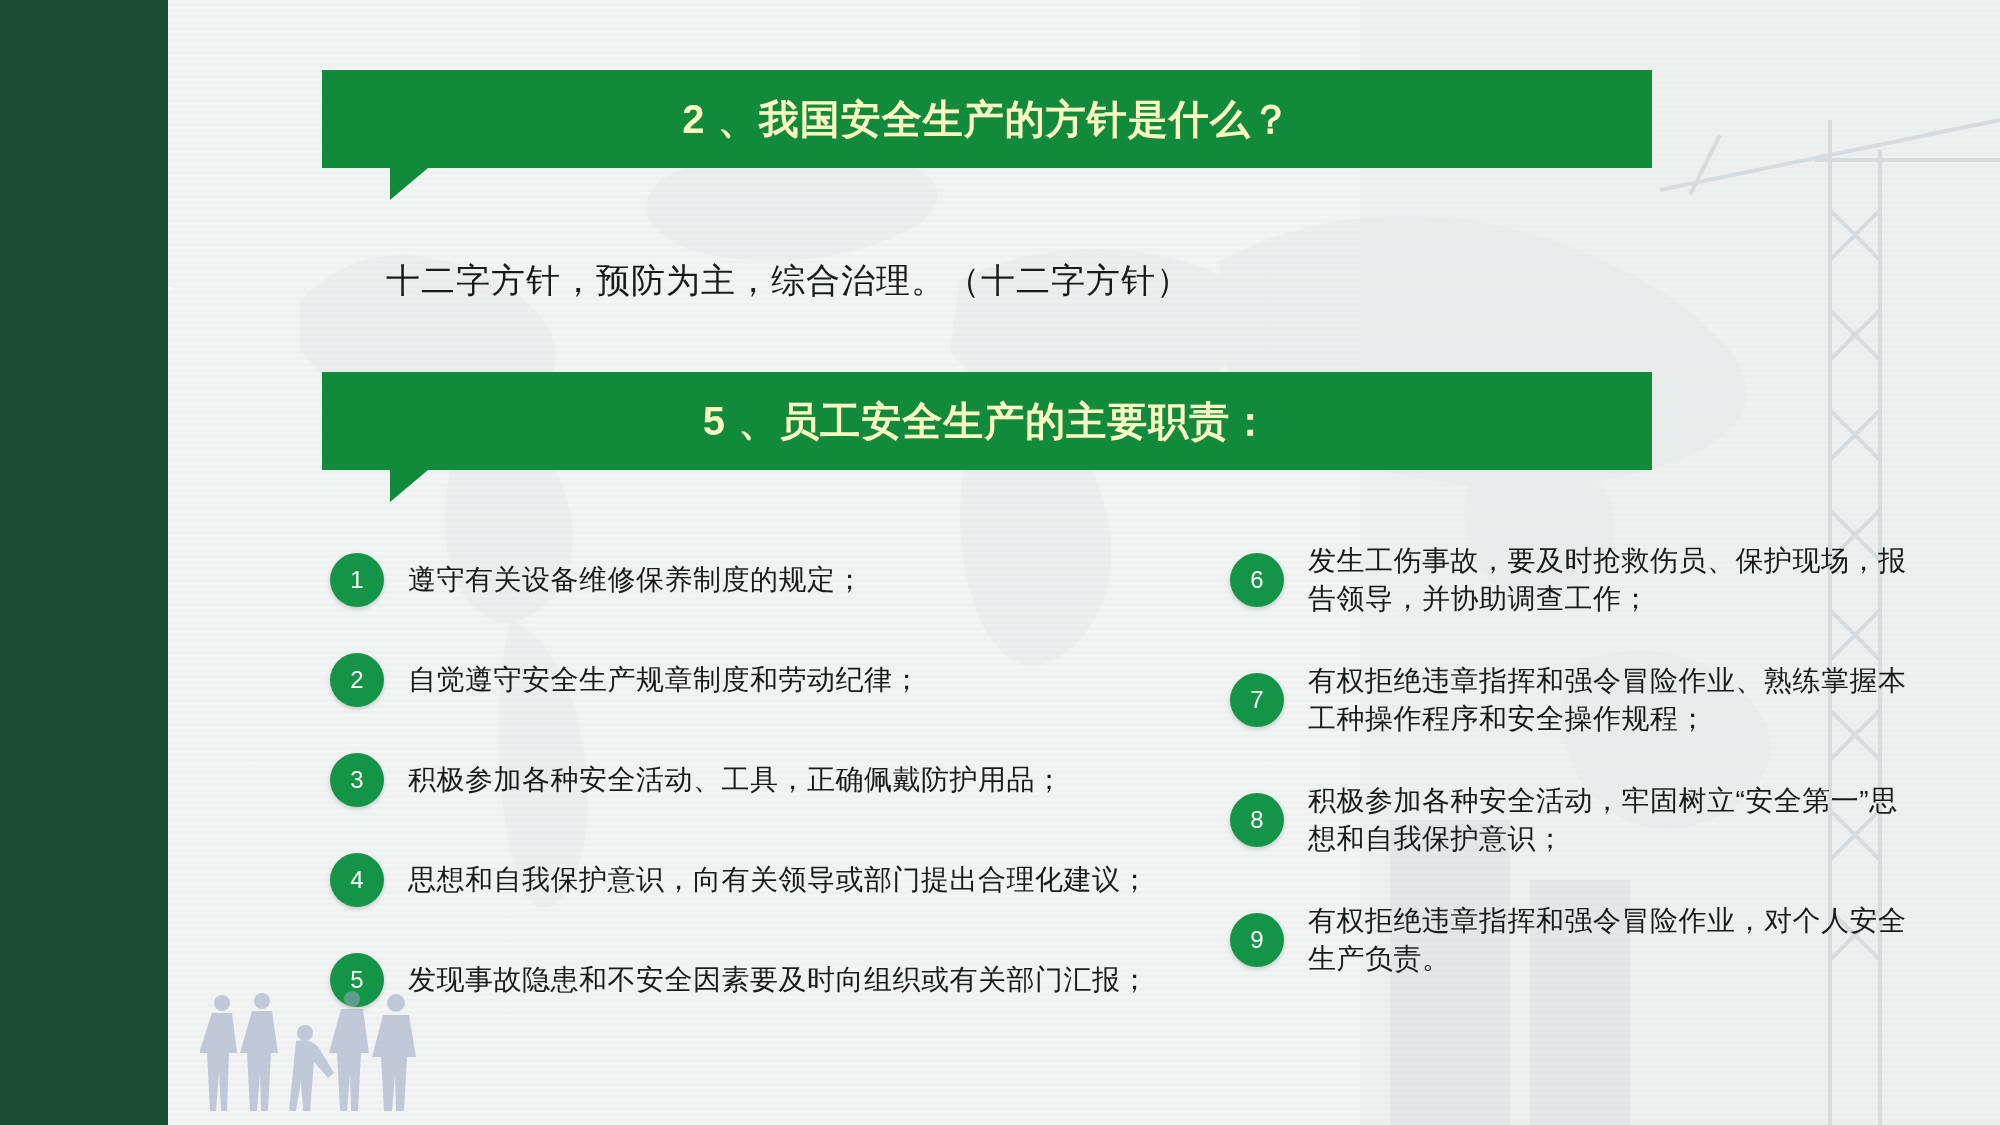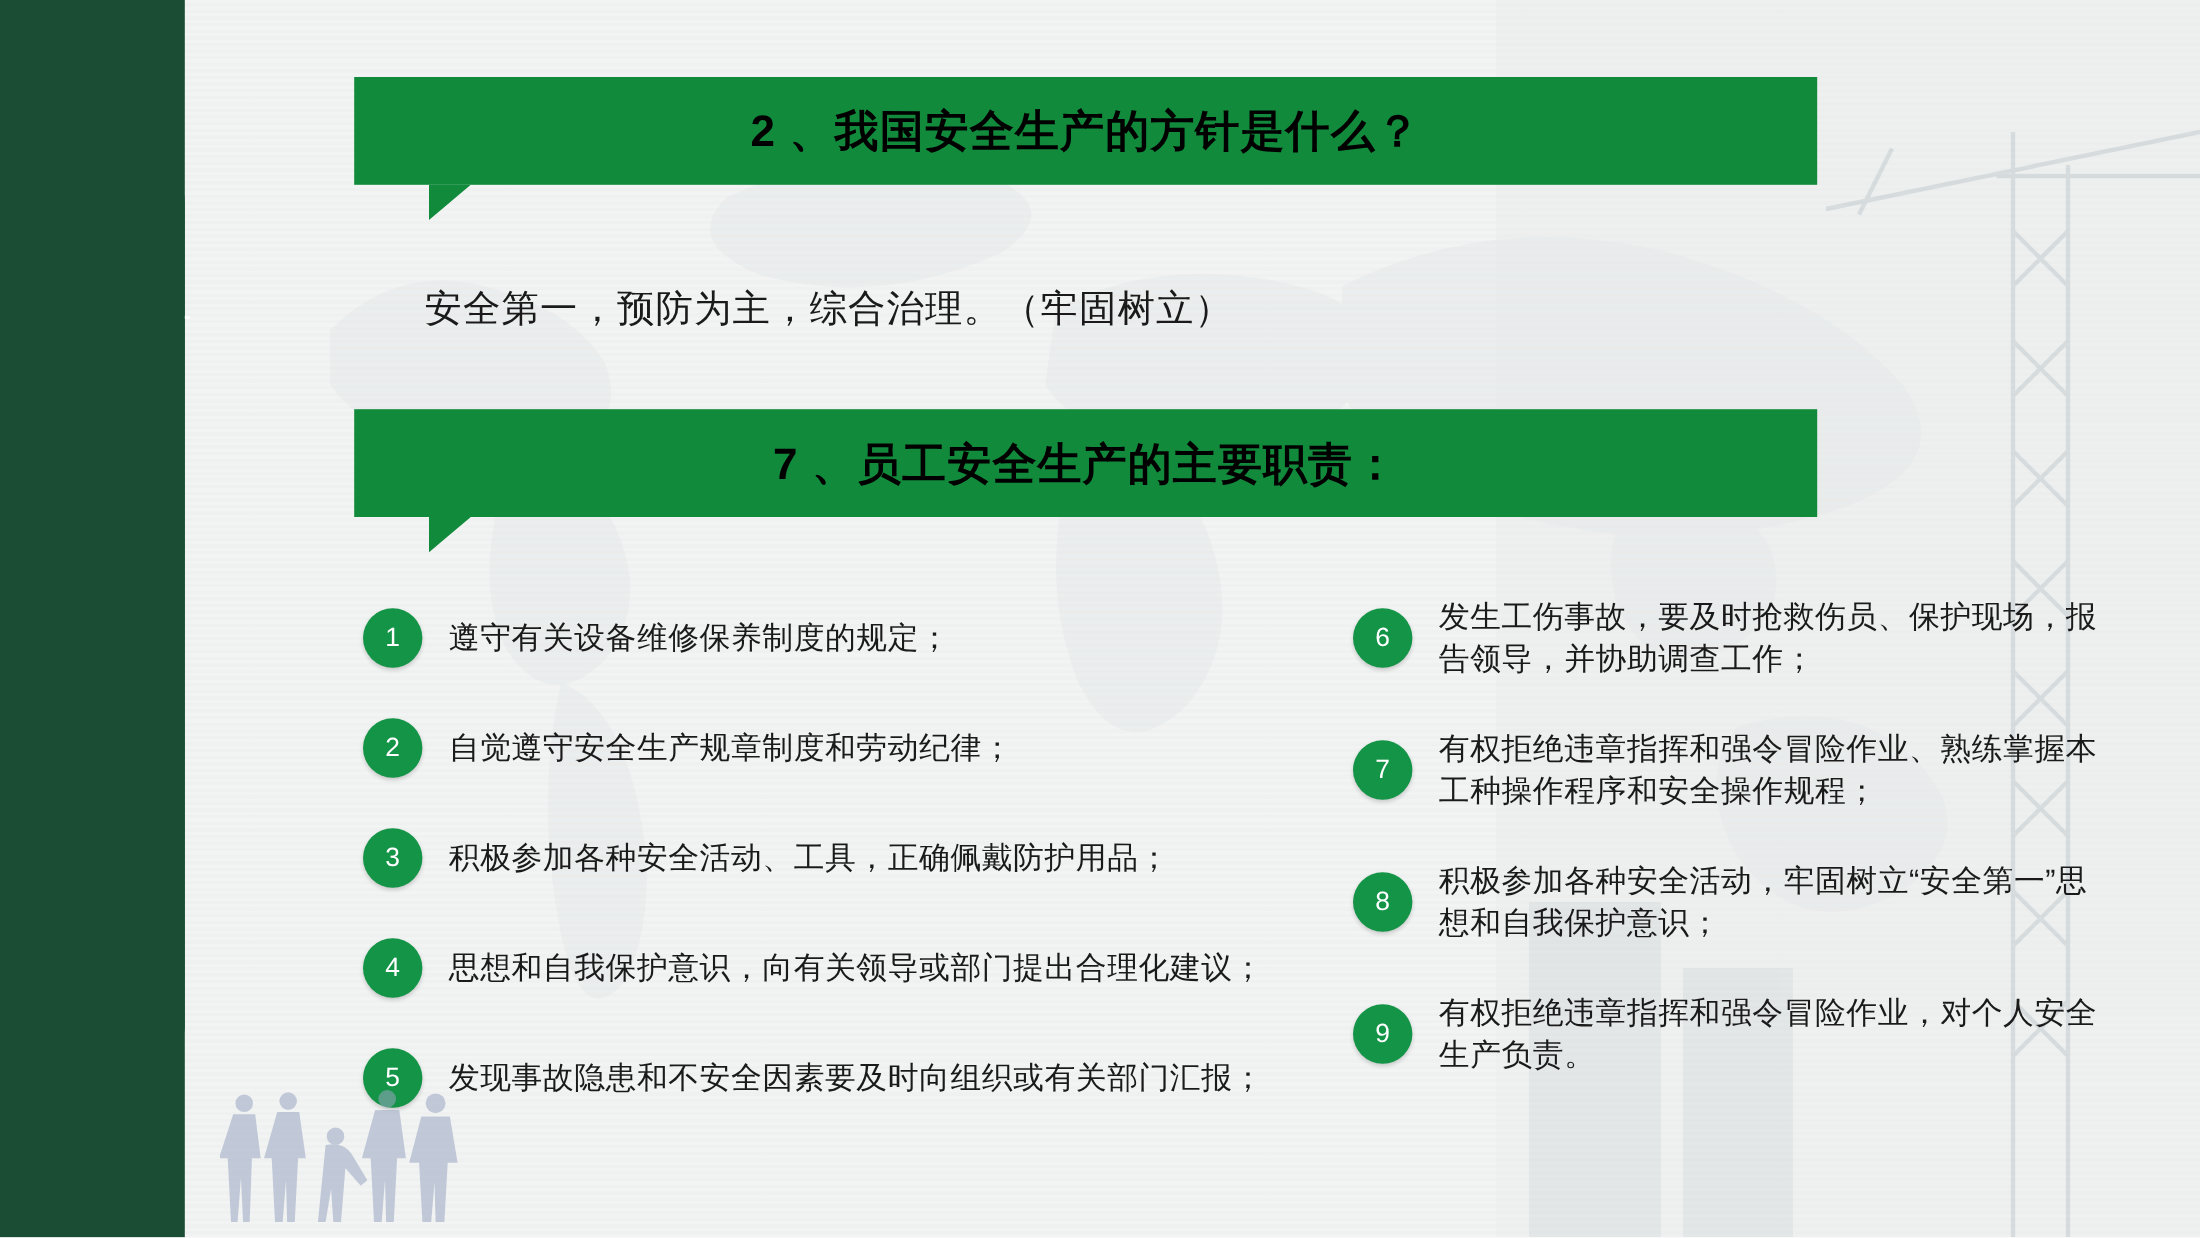--- a/index.html
+++ b/index.html
@@ -109,21 +109,21 @@
     letter-spacing: 2px;
     writing-mode: vertical-rl;
     text-orientation: upright;
     height: 600px;
   }
 
   
   .banner {
     position: absolute;
     background: #128a3c;
-    color: #000000;
+    color: #fef9c3;
     font-size: 40px;
     font-weight: bold;
     display: flex;
     align-items: center;
     justify-content: center;
     letter-spacing: 1px;
     z-index: 4;
   }
   .banner .tail {
     position: absolute;
@@ -265,24 +265,24 @@
     <div class="part-label">PART</div>
     <div class="part-number">1</div>
     <div class="vertical-title">安全生产基础知识</div>
   </div>
 
   <div class="banner" id="banner1">
     <span>2 、我国安全生产的方针是什么？</span>
     <span class="tail"></span>
   </div>
 
-  <div class="para">安全第一，预防为主，综合治理。（牢固树立）</div>
+  <div class="para">十二字方针，预防为主，综合治理。（十二字方针）</div>
 
   <div class="banner" id="banner2">
-    <span>7 、员工安全生产的主要职责：</span>
+    <span>5 、员工安全生产的主要职责：</span>
     <span class="tail"></span>
   </div>
 
   <div class="col" id="col-left">
     <div class="item">
       <div class="bullet">1</div>
       <div class="item-text">遵守有关设备维修保养制度的规定；</div>
     </div>
     <div class="item">
       <div class="bullet">2</div>

